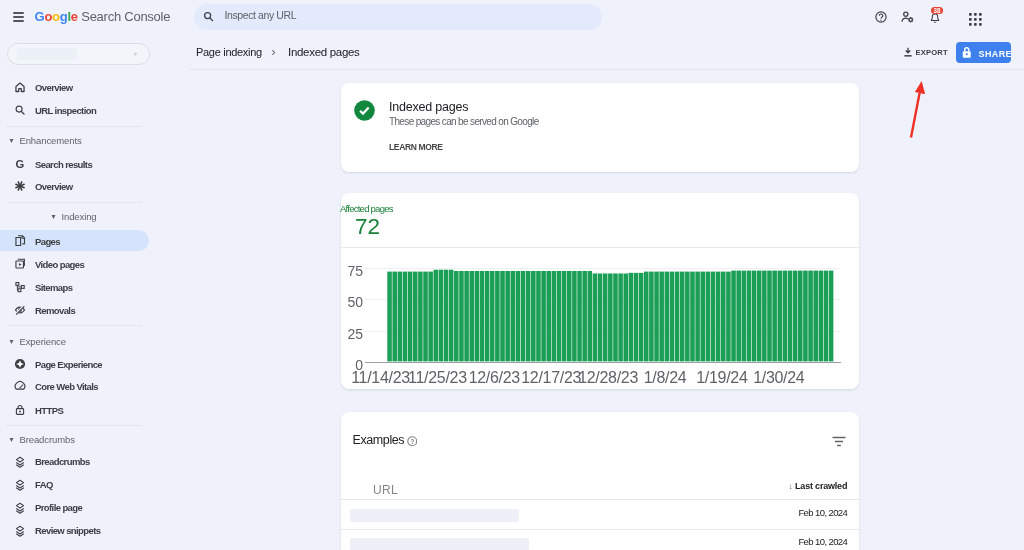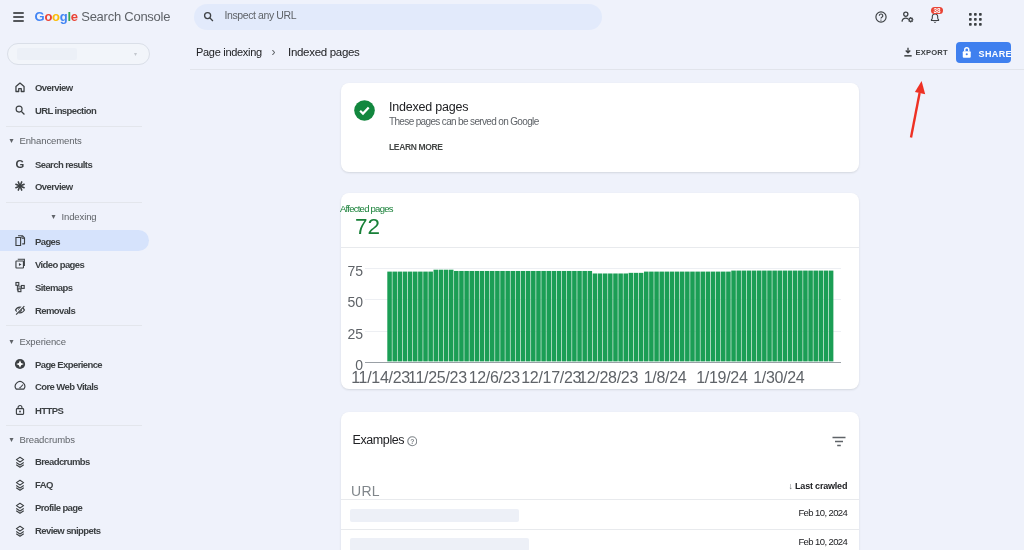--- a/index.html
+++ b/index.html
@@ -362,20 +362,20 @@
     <svg width="10.5" height="10.5" viewBox="0 0 16 16">
       <circle cx="8" cy="8" r="6.8" fill="none" stroke="#80868b" stroke-width="1.7"></circle>
       <text x="8" y="11.8" text-anchor="middle" font-size="10.5" font-family="Liberation Sans" fill="#80868b" font-weight="bold">?</text>
     </svg>
   </div>
 <div class="abs" style="left:832px;top:435.8px;">
     <svg width="14" height="11" viewBox="0 0 14 11">
       <path d="M0.5 1.5h13M3 5.5h8M5.2 9.5h3.6" stroke="#5f6368" stroke-width="1.3"></path>
     </svg>
   </div>
-<div class="abs" style="left:351px;top:482.7px;font-size:14px;letter-spacing:0.3px;color:#80868b;">URL</div>
+<div class="abs" style="left:373px;top:482.7px;font-size:12px;letter-spacing:0.3px;color:#80868b;">URL</div>
 <div class="abs" style="right:176.8px;top:480.6px;font-size:9px;font-weight:bold;letter-spacing:-0.2px;color:#202124;"><span style="font-weight:normal;color:#5f6368;">↓</span> Last crawled</div>
 <div class="abs" style="left:341px;top:499.2px;width:517.5px;height:1px;background:#e8eaed;"></div>
 <div class="abs" style="left:350.4px;top:509px;width:169px;height:13.3px;background:#edf0f7;border-radius:2px;"></div>
 <div class="abs" style="right:176.8px;top:507.2px;font-size:9.5px;letter-spacing:-0.6px;color:#202124;">Feb 10, 2024</div>
 <div class="abs" style="left:341px;top:529px;width:517.5px;height:1px;background:#e8eaed;"></div>
 <div class="abs" style="left:350px;top:537.5px;width:179px;height:13.5px;background:#edf0f7;border-radius:2px;"></div>
 <div class="abs" style="right:176.8px;top:535.6px;font-size:9.5px;letter-spacing:-0.6px;color:#202124;">Feb 10, 2024</div>
 
 </body></html>

